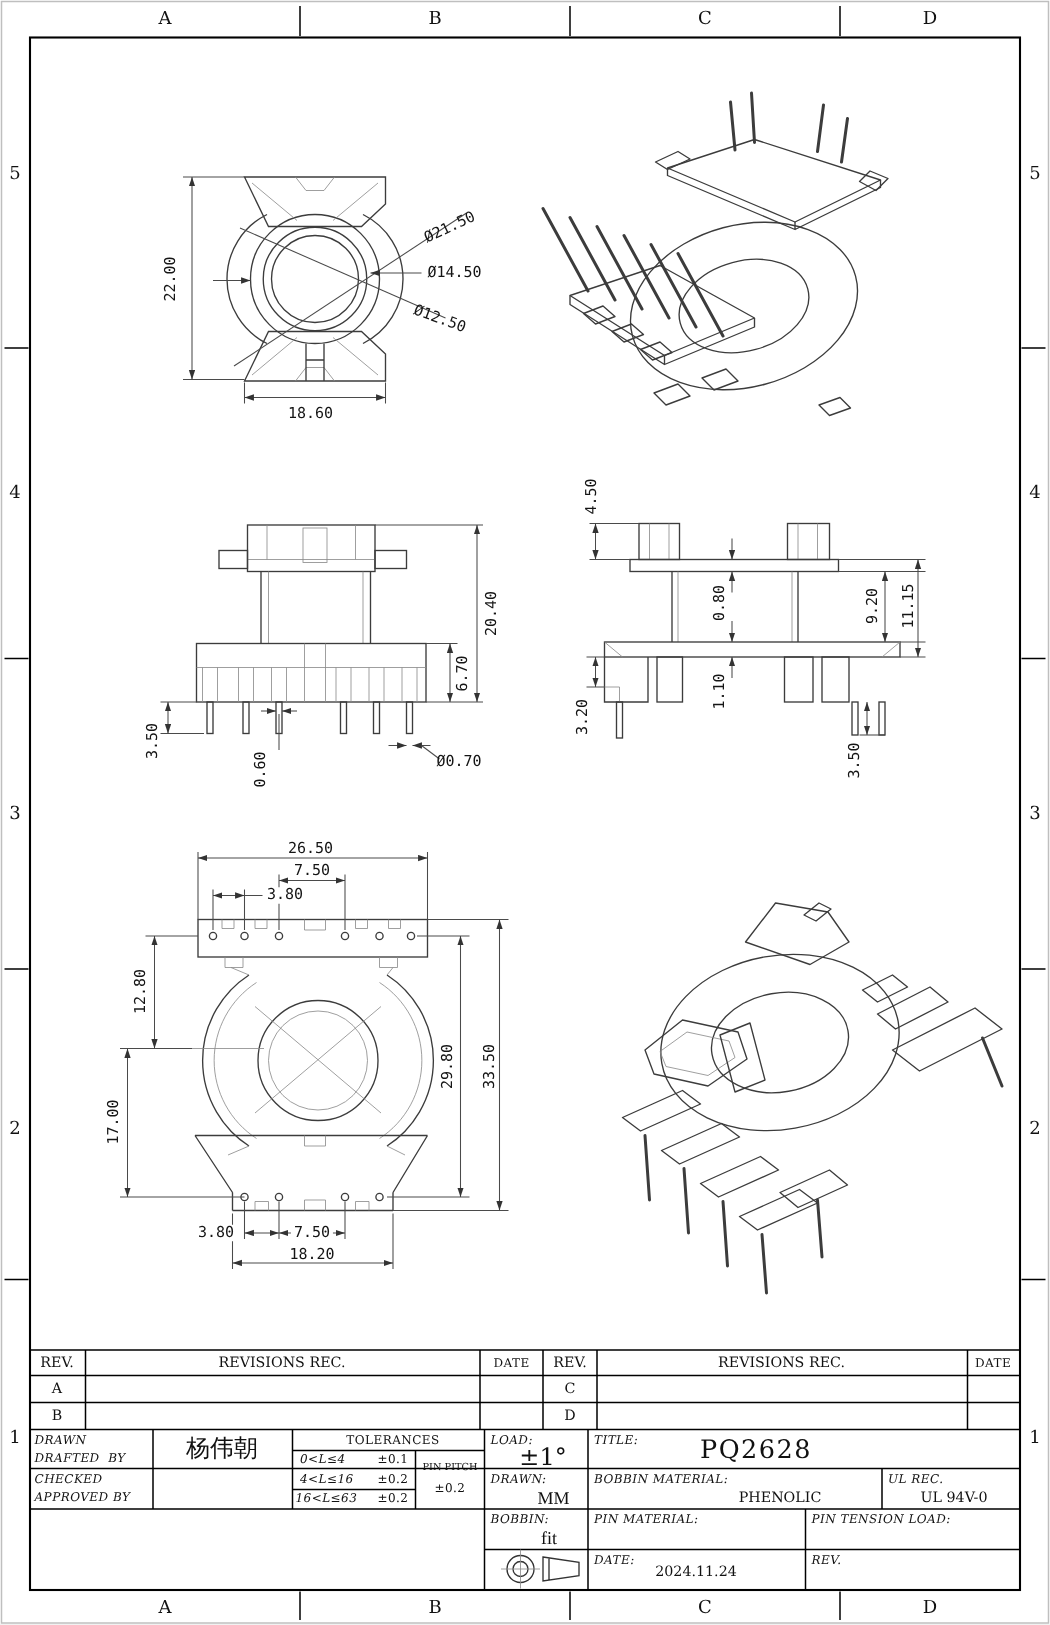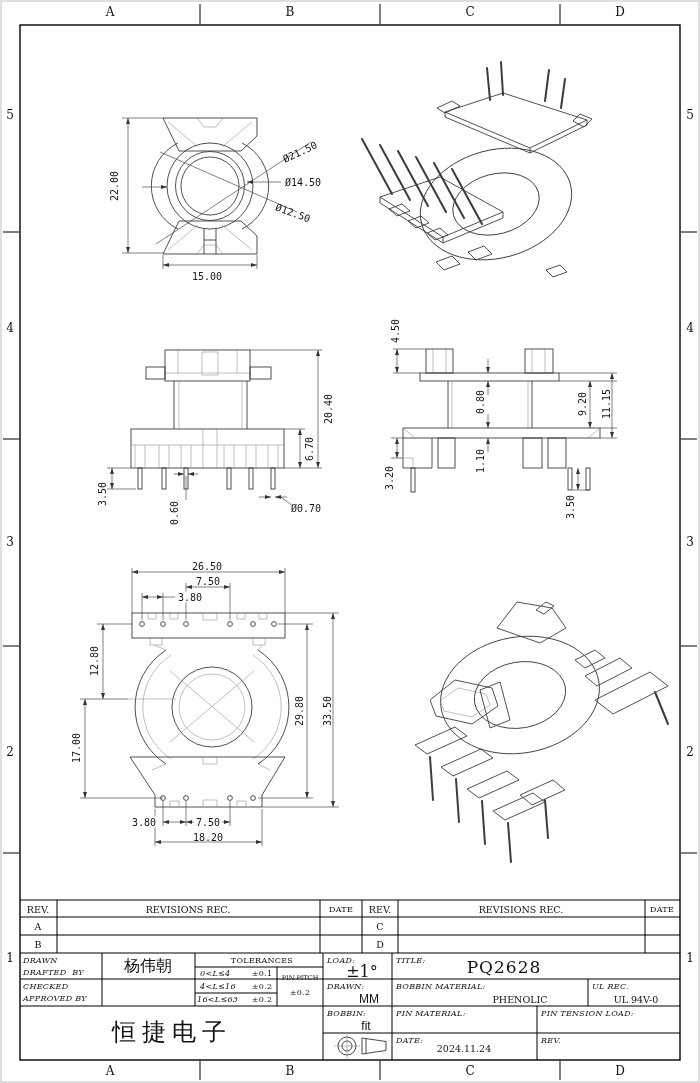--- a/index.html
+++ b/index.html
@@ -11,21 +11,21 @@
   .lt{position:absolute;transform:translateY(-50%);white-space:pre;font-style:italic;}
   .rot{position:absolute;transform:translate(-50%,-50%) rotate(-90deg);white-space:pre;}
   .rn25{position:absolute;transform:translate(-50%,-50%) rotate(-25deg);white-space:pre;}
   .rp20{position:absolute;transform:translate(-50%,-50%) rotate(20deg);white-space:pre;}
   .dim{font-family:"DejaVu Sans Mono",monospace;font-size:10px;color:#151515;}
   .bg{background:#fff;padding:0 2px;}
   .zone{font-family:"DejaVu Serif",serif;font-size:12px;}
   .tbl{font-family:"DejaVu Serif",serif;font-size:8px;letter-spacing:.3px;}
   .tbl9{font-family:"DejaVu Serif",serif;font-size:9.5px;}
   .tbl7{font-family:"DejaVu Serif",serif;font-size:6.5px;}
-  .mid{font-family:Liberation Sans, sans-serif;font-size:12px;}
+  .mid{font-family:Liberation Serif, serif;font-size:12px;}
   .big13{font-family:"DejaVu Serif",serif;font-size:16px;}
   .title{font-family:"DejaVu Serif",serif;font-size:17px;letter-spacing:1px;}
   .company{font-family:"DejaVu Serif",serif;font-size:24px;letter-spacing:6px;}
   
   .p{fill:none;stroke:#3c3c3c;stroke-width:.9;}
   .th{fill:none;stroke:#8a8a8a;stroke-width:.55;}
   .d{fill:none;stroke:#4a4a4a;stroke-width:.7;}
   .iso{fill:none;stroke:#3c3c3c;stroke-width:.9;stroke-linejoin:round;}
   .pin{fill:none;stroke:#3c3c3c;stroke-width:2;stroke-linecap:round;}
   .tline{stroke:#000;stroke-width:1;}
@@ -271,21 +271,21 @@
   <span class="t zone" style="left:10px;top:542px">3</span>
   <span class="t zone" style="left:10px;top:752px">2</span>
   <span class="t zone" style="left:10px;top:958px">1</span>
   <span class="t zone" style="left:690px;top:115px">5</span>
   <span class="t zone" style="left:690px;top:328px">4</span>
   <span class="t zone" style="left:690px;top:542px">3</span>
   <span class="t zone" style="left:690px;top:752px">2</span>
   <span class="t zone" style="left:690px;top:958px">1</span>
 
   <span class="rot dim" style="left:114px;top:186px">22.00</span>
-  <span class="t dim" style="left:207px;top:276px">15.00</span>
+  <span class="t dim" style="left:207px;top:276px">18.60</span>
   <span class="rn25 dim" style="left:300px;top:152px">Ø21.50</span>
   <span class="t dim" style="left:303px;top:182px">Ø14.50</span>
   <span class="rp20 dim" style="left:293px;top:213px">Ø12.50</span>
 
   <span class="rot dim" style="left:328px;top:409px">20.40</span>
   <span class="rot dim" style="left:309px;top:449px">6.70</span>
   <span class="rot dim" style="left:102px;top:494px">3.50</span>
   <span class="rot dim" style="left:174px;top:513px">0.60</span>
   <span class="t dim" style="left:306px;top:508px">Ø0.70</span>
 
@@ -343,15 +343,14 @@
   <span class="t title" style="left:504px;top:967px">PQ2628</span>
   <span class="lt tbl" style="left:396px;top:986px">BOBBIN MATERIAL:</span>
   <span class="t tbl9" style="left:520px;top:999px">PHENOLIC</span>
   <span class="lt tbl" style="left:592px;top:986px">UL REC.</span>
   <span class="t tbl9" style="left:636px;top:999px">UL 94V-0</span>
   <span class="lt tbl" style="left:396px;top:1013px">PIN MATERIAL:</span>
   <span class="lt tbl" style="left:541px;top:1013px">PIN TENSION LOAD:</span>
   <span class="lt tbl" style="left:396px;top:1040px">DATE:</span>
   <span class="t tbl9" style="left:464px;top:1048px">2024.11.24</span>
   <span class="lt tbl" style="left:541px;top:1040px">REV.</span>
-  <span class="t company" style="left:172px;top:1032px">恒捷电子</span>
 
 </div>
 
 </body></html>

